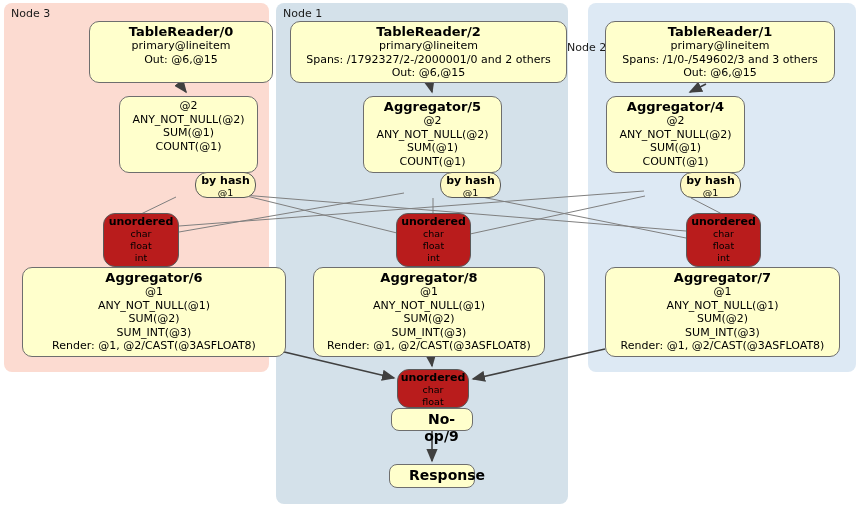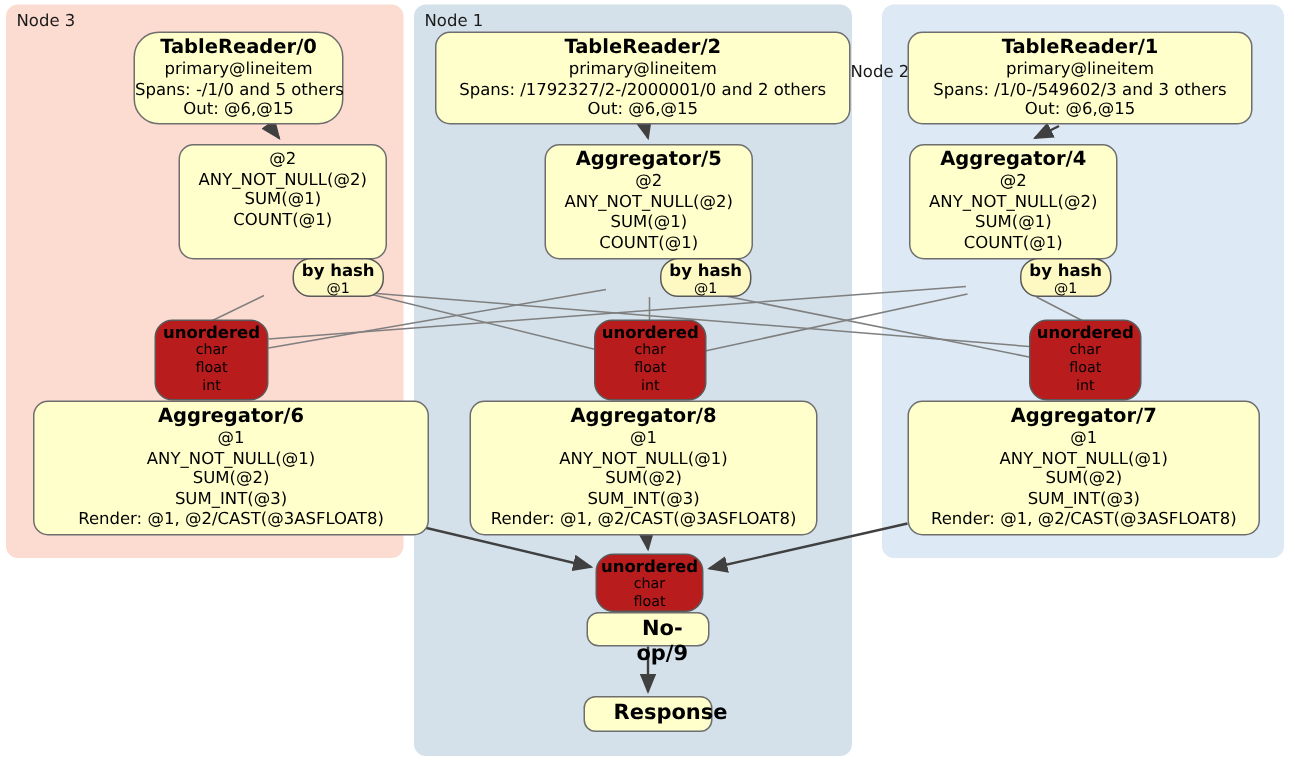--- a/index.html
+++ b/index.html
@@ -62,24 +62,23 @@
       <line x1="180" y1="84" x2="186" y2="92" marker-end="url(#arr)"></line>
       <line x1="430" y1="84" x2="432" y2="92" marker-end="url(#arr)"></line>
       <line x1="706" y1="84" x2="690" y2="92" marker-end="url(#arr)"></line>
       <line x1="259" y1="346" x2="394" y2="378" marker-end="url(#arr)"></line>
       <line x1="431" y1="357" x2="432" y2="366" marker-end="url(#arr)"></line>
       <line x1="605" y1="349" x2="473" y2="379" marker-end="url(#arr)"></line>
       <line x1="432" y1="431" x2="432" y2="461" marker-end="url(#arr)"></line>
     </g>
   </svg>
 
-  <div class="box" style="left:89px;top:21px;width:140px;height:62px;border-radius:17px;">
+  <div class="box" style="left:89px;top:21px;width:184px;height:62px;">
     <div class="title">TableReader/0</div>
     <div class="line">primary@lineitem</div>
-    <div class="line">Spans: -/1/0 and 5 others</div>
     <div class="line">Out: @6,@15</div>
   </div>
   <div class="box" style="left:119px;top:96px;width:139px;height:77px;">
     <div class="line">@2</div>
     <div class="line">ANY_NOT_NULL(@2)</div>
     <div class="line">SUM(@1)</div>
     <div class="line">COUNT(@1)</div>
   </div>
   <div class="small-box router" style="left:158px;top:172px;width:61px;height:26px;">
     <div class="title">by hash</div>

